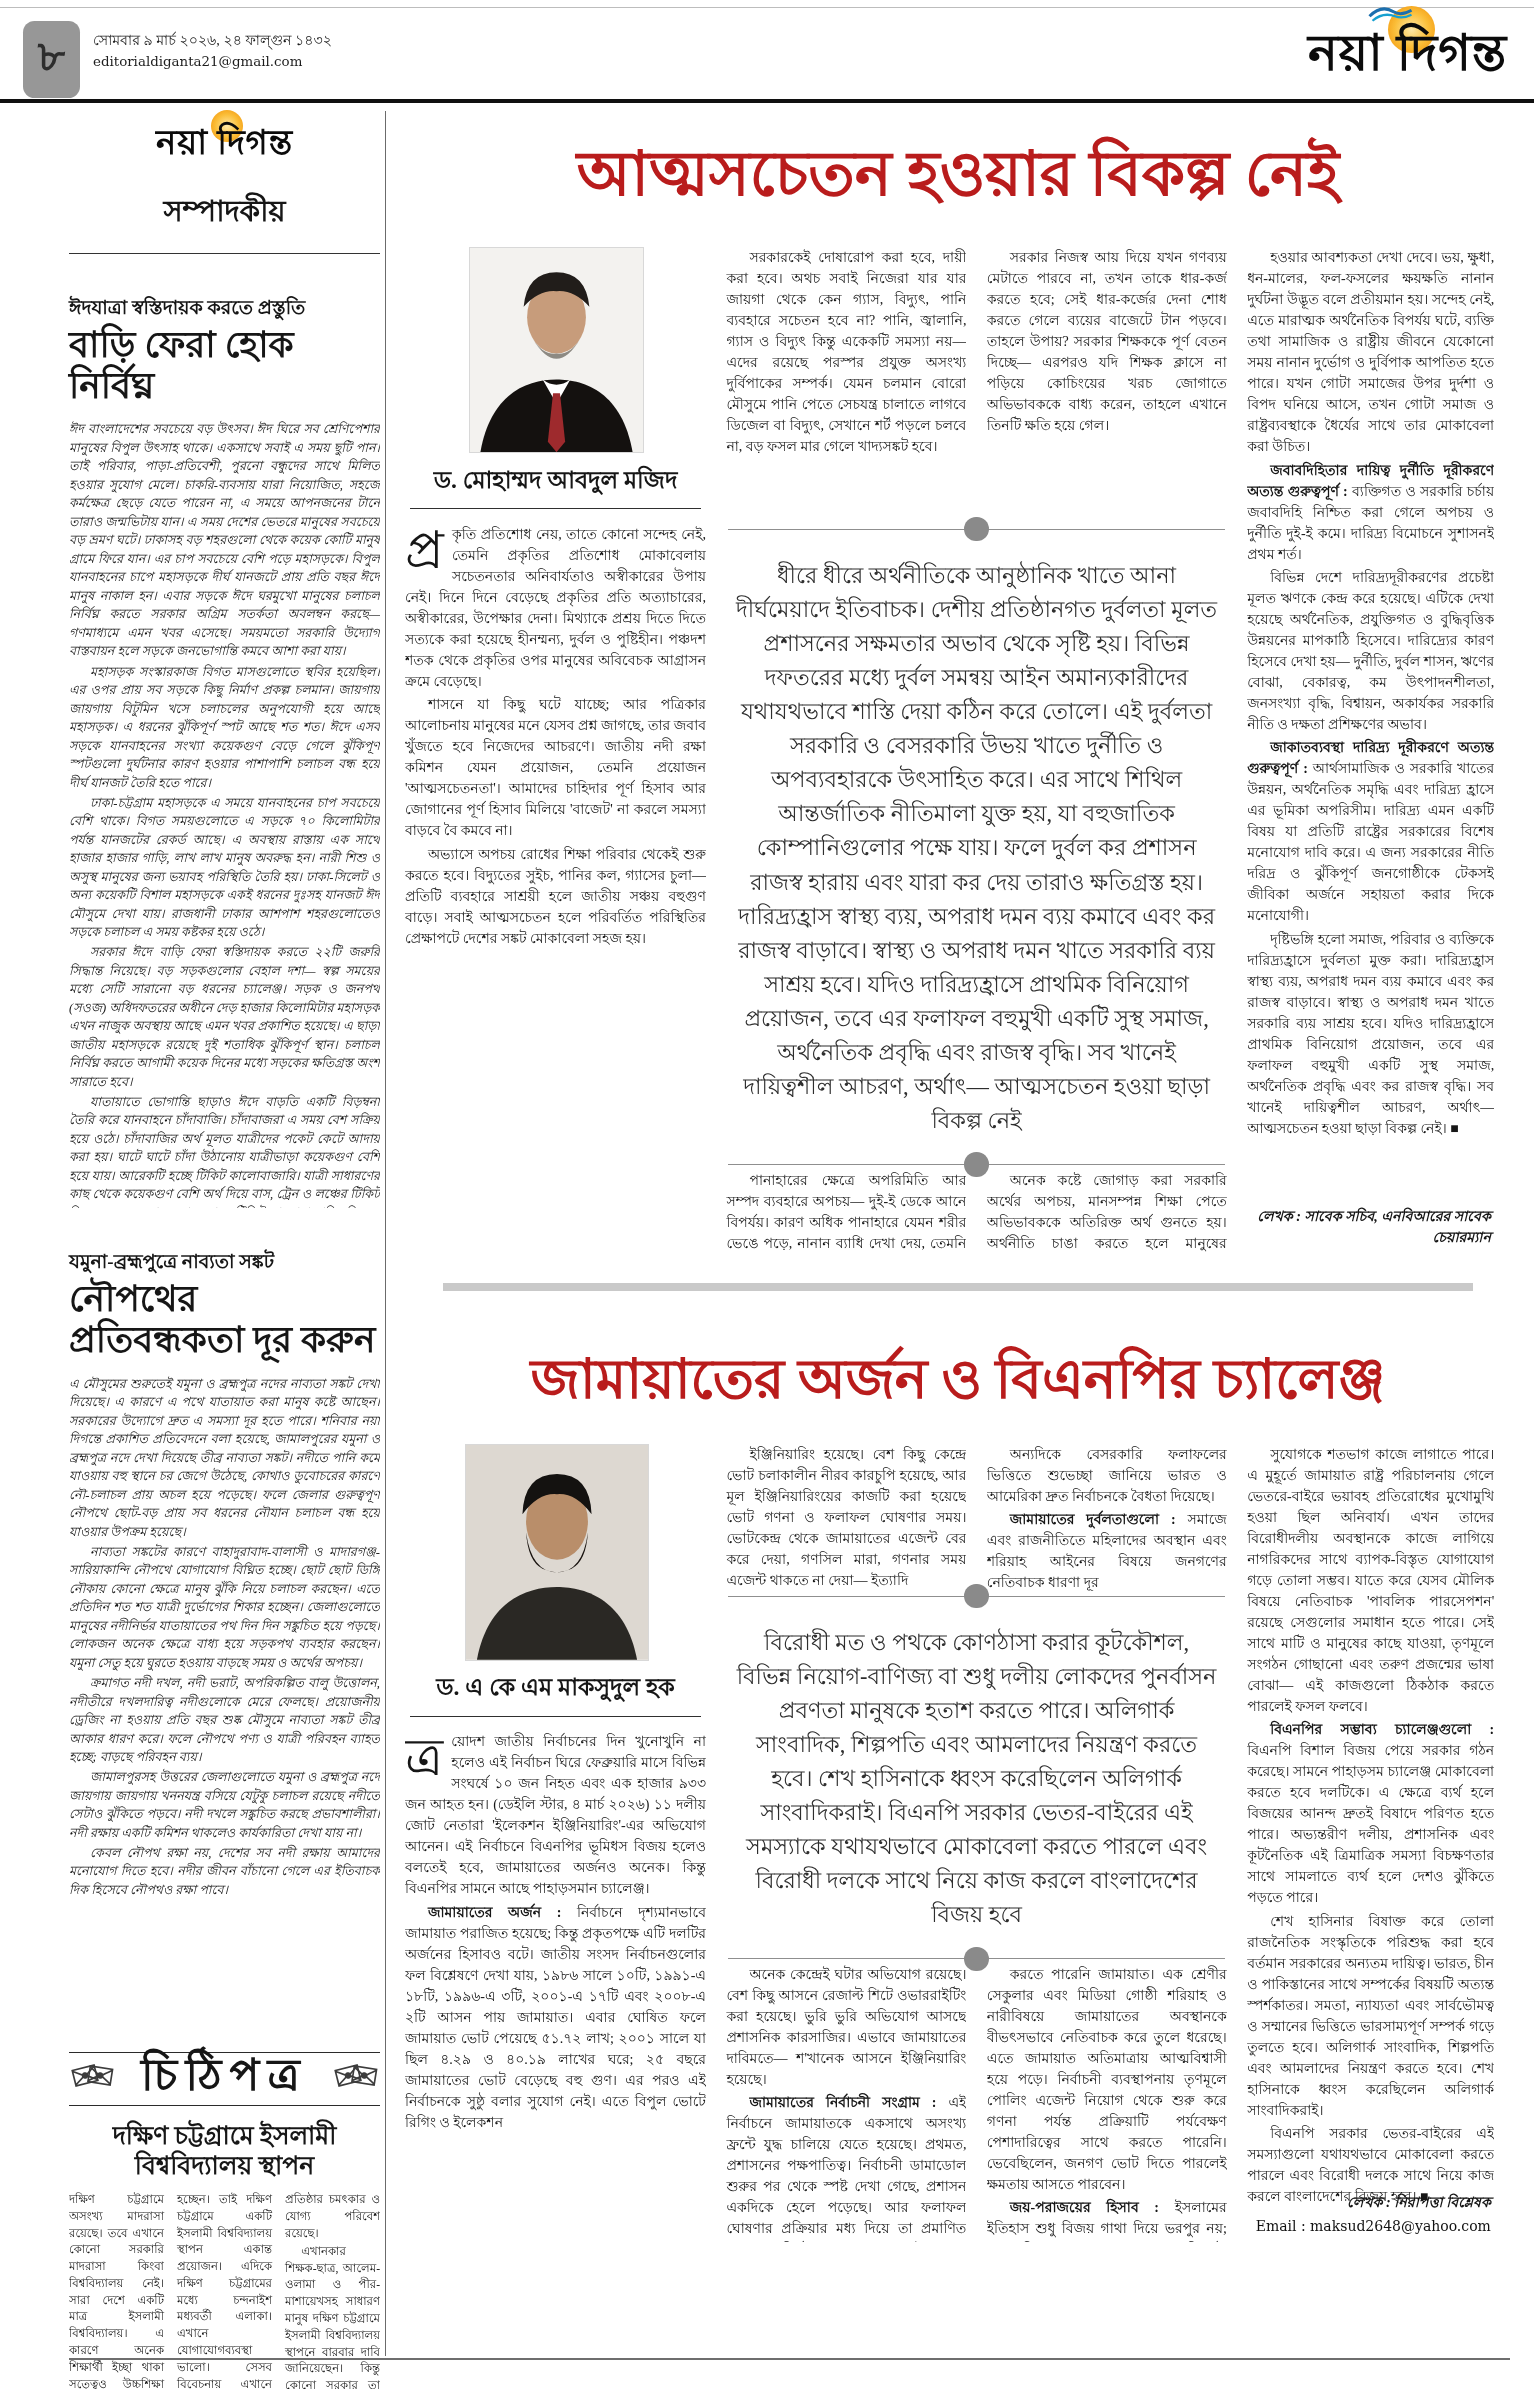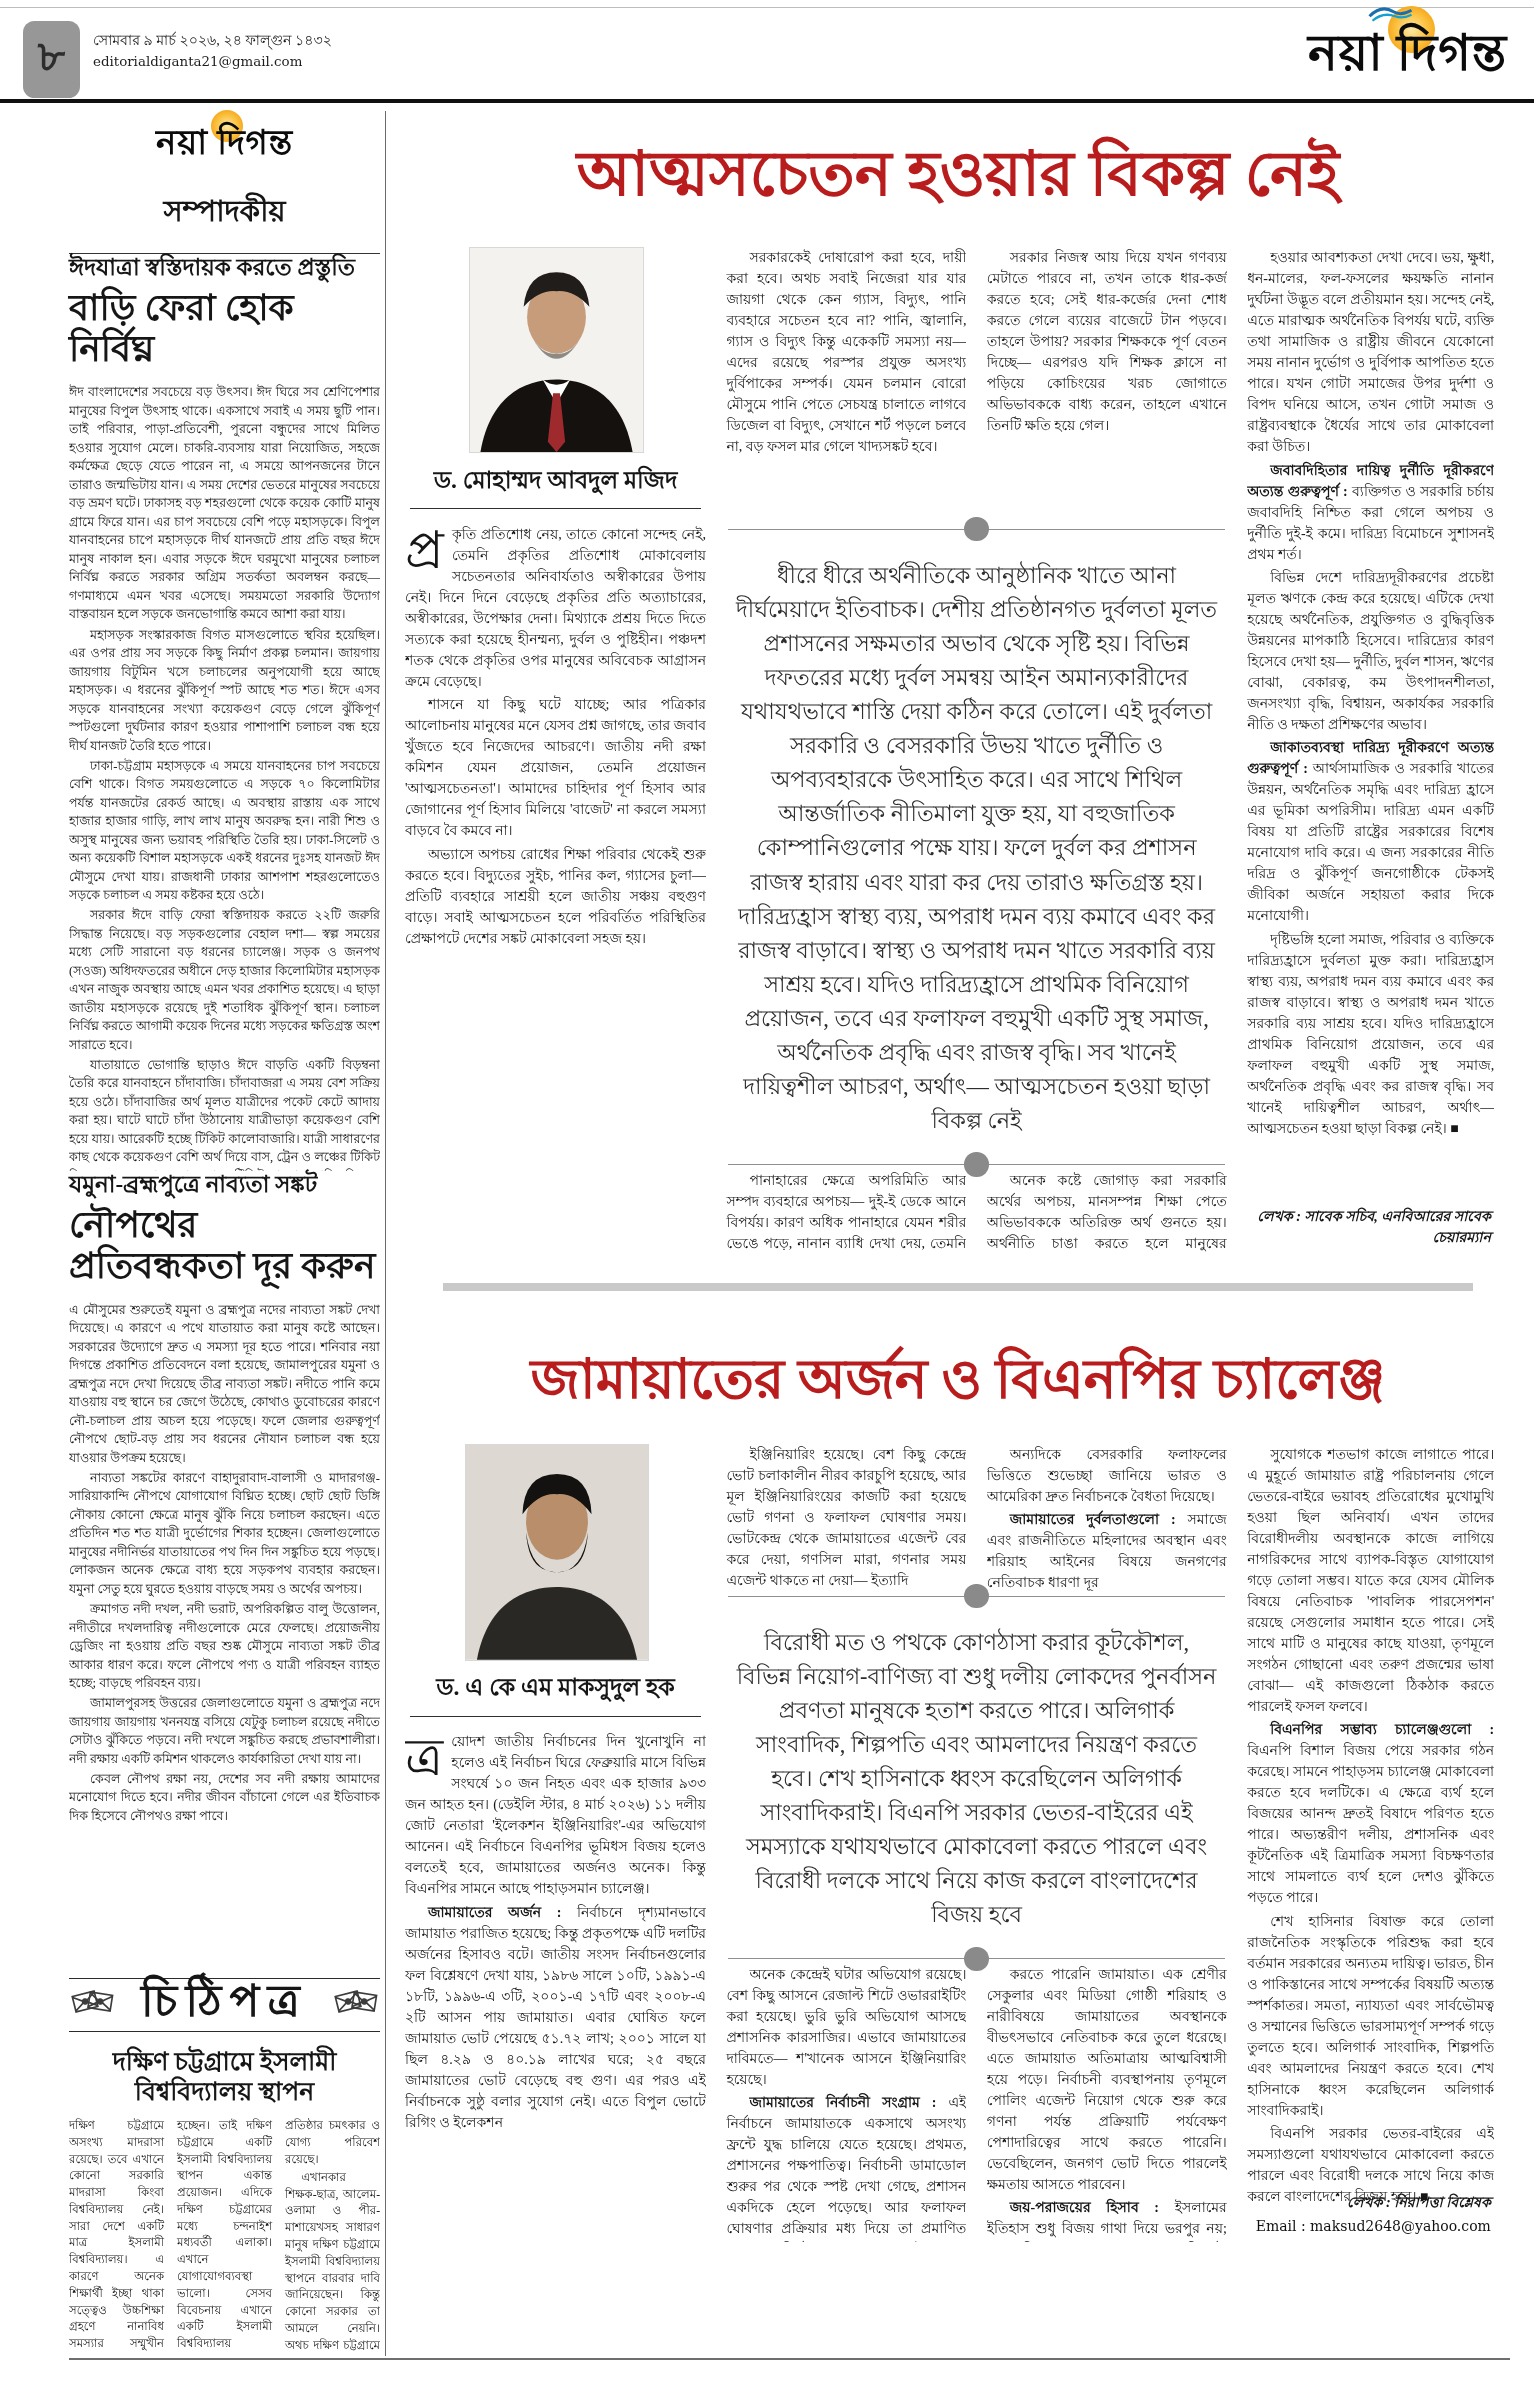--- a/index.html
+++ b/index.html
@@ -26,26 +26,26 @@
   .vrule{position:absolute;left:385px;top:111px;width:0.8px;height:2245px;background:#6b6b6b;}
   .sidebar{position:absolute;left:69px;top:116px;width:311px;}
   .main{position:absolute;left:405px;top:106px;width:1106px;}
   .bottom-rule{position:absolute;left:69px;top:2358px;width:1441px;height:1.6px;background:#6e6e6e;}
 
   
   .side-logo-wrap{text-align:center;}
   .logo-side{font-size:34px;}
   .section-title{text-align:center;font-size:29px;font-weight:700;margin-top:14.7px;}
   .side-rule{border:none;border-top:1.2px solid #333;margin:16.3px 0 0 0;}
-  .kicker{font-size:23px;font-weight:700;line-height:1.25;}
+  .kicker{font-size:19px;font-weight:700;margin-top:42px;line-height:1.25;}
   .side-headline{font-size:36px;font-weight:800;line-height:1.15;margin-top:4.9px;}
   .side-body{margin-top:13px;font-size:12.6px;line-height:1.47;text-align:justify;overflow:hidden;}
   .ed1-body{height:788px;}
   .ed2-body{height:656px;}
-  .side-body p{margin:0 0 1.6px 0;text-indent:21px;}
+  .side-body p{margin:0 0 1.6px 0;text-indent:21px;font-style:italic;}
   .side-body p:first-child{text-indent:0;}
 
   
   .letters-banner{position:relative;margin-top:21px;border-top:1.2px solid #2b2b2b;border-bottom:1.2px solid #2b2b2b;
                   height:52px;display:flex;align-items:center;justify-content:center;}
   .letters-title{font-size:44px;font-weight:700;letter-spacing:8.1px;}
   .env-group{position:absolute;top:3.3px;font-size:34px;color:#3c3c3c;}
   .env-left{left:1.6px;}
   .env-right{right:1.6px;}
   .env{display:inline-block;}

